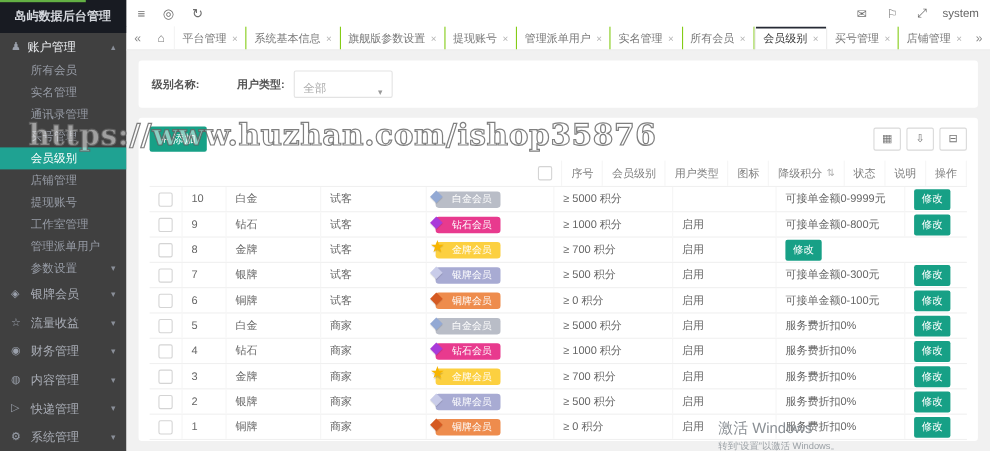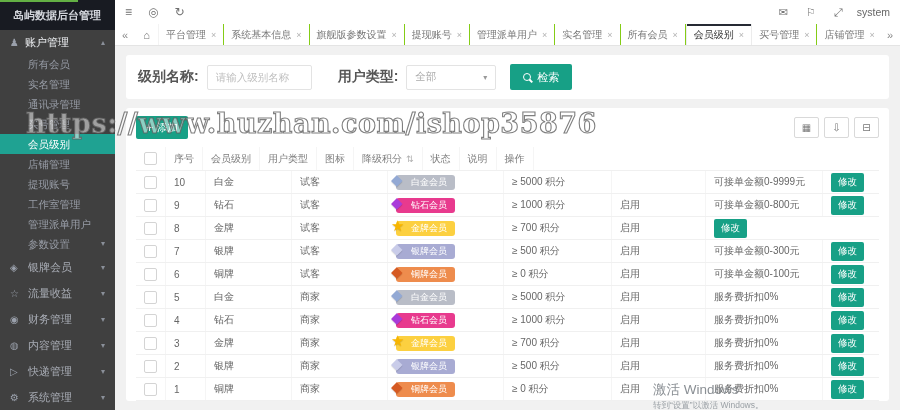--- a/index.html
+++ b/index.html
@@ -33,42 +33,42 @@
   .tab-home { width:24px; display:flex; align-items:center; justify-content:center; color:#777; font-size:11px; cursor:pointer; flex-shrink:0; border-right:1px solid #f3f3f3; }
   .tabs-scroll { flex:1; display:flex; overflow:hidden; }
   .tab { display:flex; align-items:center; padding:0 7px; gap:5px; white-space:nowrap; border-right:1px solid #84cc16; cursor:pointer; }
   .tab .x { font-size:9px; color:#b3b3b3; }
   .tab.active { box-shadow:inset 0 2px 0 #262a34; color:#333; border-left:1px solid #ececec; border-right:1px solid #ececec; }
 
   .content { flex:1; background:#f1f1f1; padding:9px 11px; display:flex; flex-direction:column; gap:9px; overflow:hidden; }
 
   
   .search-card { background:#fff; border-radius:3px; padding:9px 12px; display:flex; align-items:center; flex-shrink:0; }
-  .f-label { font-size:14px; font-weight:bold; color:#555; margin-right:8px; white-space:nowrap; }
+  .f-label { font-size:10px; font-weight:bold; color:#555; margin-right:8px; white-space:nowrap; }
   .f-input { width:105px; height:25px; border:1px solid #e3e3e3; border-radius:2px; padding:0 8px; font-size:10.5px; color:#666; outline:none; font-family:inherit; }
   .f-input::placeholder { color:#bfbfbf; }
   .gap { width:26px; }
-  .f-select { width:90px; height:25px; border:1px solid #e3e3e3; border-radius:2px; padding:0 8px; display:flex; align-items:center; justify-content:space-between; color:#aaa; font-size:10.5px; cursor:pointer; }
+  .f-select { width:90px; height:25px; border:1px solid #e3e3e3; border-radius:2px; padding:0 8px; display:flex; align-items:flex-end; justify-content:space-between; color:#aaa; font-size:10.5px; cursor:pointer; }
   .f-select .caret { font-size:8px; color:#999; }
   .btn { background:#17a086; color:#fff; border:none; border-radius:2px; display:inline-flex; align-items:center; justify-content:center; cursor:pointer; font-family:inherit; }
   .search-btn { height:26px; padding:0 13px; font-size:11px; gap:6px; margin-left:14px; }
   .mag { width:8px; height:8px; border:1.5px solid #fff; border-radius:50%; position:relative; display:inline-block; }
   .mag::after { content:''; position:absolute; width:4px; height:1.5px; background:#fff; transform:rotate(45deg); right:-3px; bottom:-1px; }
 
   
   .table-card { background:#fff; border-radius:3px; padding:8px 10px 0; flex:1; display:flex; flex-direction:column; overflow:hidden; position:relative; }
   .toolbar { display:flex; align-items:center; margin-bottom:8px; flex-shrink:0; }
   .add-btn { height:23px; padding:0 10px; font-size:10.5px; gap:4px; }
   .add-btn .plus { font-size:12px; line-height:1; }
   .tool-icons { margin-left:auto; display:flex; gap:5px; }
   .tool-btn { width:25px; height:21px; border:1px solid #d9d9d9; border-radius:2px; background:#fff; display:flex; align-items:center; justify-content:center; font-size:10px; color:#777; cursor:pointer; }
 
   .tbl { width:100%; font-size:10px; color:#666; }
   .t-row { display:flex; align-items:center; border-bottom:1px solid #f0f0f0; height:23px; }
-  .t-head { height:24px; color:#7d7d7d; }
+  .t-head { height:24px; color:#7d7d7d;justify-content:flex-end; }
   .cell { padding:0 8px; white-space:nowrap; overflow:hidden; border-right:1px solid #f5f5f5; height:100%; display:flex; align-items:center; }
   .c0{width:30px;} .c1{width:40px;} .c2{width:86px;font-family:Liberation Serif, serif;} .c3{width:96px;} .c4{width:116px;}
   .c5{width:108px;} .c6{width:94px;} .c7{flex:1;} .c8{width:56px; border-right:none;}
   .chk { width:13px; height:13px; border:1px solid #d4d4d4; border-radius:2px; background:#fff; cursor:pointer; }
   .sort { font-size:9px; color:#b0b0b0; margin-left:4px; cursor:pointer; }
   .badge { position:relative; display:inline-flex; align-items:center; height:15px; border-radius:3px; color:#fff; font-size:9px; padding:0 8px 0 15px; white-space:nowrap; }
   .badge .gem { position:absolute; left:-5px; top:-3px; font-size:15px; line-height:1; text-shadow:0 1px 1px rgba(0,0,0,.15); }
   .mini-btn { padding:3px 7px; font-size:9.5px; border-radius:2px; }
 
   
@@ -257,31 +257,26 @@
             <span class="x">×</span>
           </div>
         </div>
       <span class="tab-arrow">»</span>
     </div>
 
     <div class="content">
 
       <div class="search-card">
         <span class="f-label">级别名称:</span>
-        <input class="f-input" placeholder="请输入级别名称" style="">
         <span class="gap"></span>
         <span class="f-label">用户类型:</span>
         <div class="f-select">
           <span>全部</span>
           <span class="caret">▾</span>
         </div>
-        <button class="btn search-btn">
-          <span class="mag"></span>
-          <span>检索</span>
-        </button>
       </div>
 
       <div class="table-card">
         <div class="toolbar">
           <button class="btn add-btn">
             <span class="plus">+</span>
             <span>添加</span>
           </button>
           <div class="tool-icons">
             <span class="tool-btn">▦</span>

